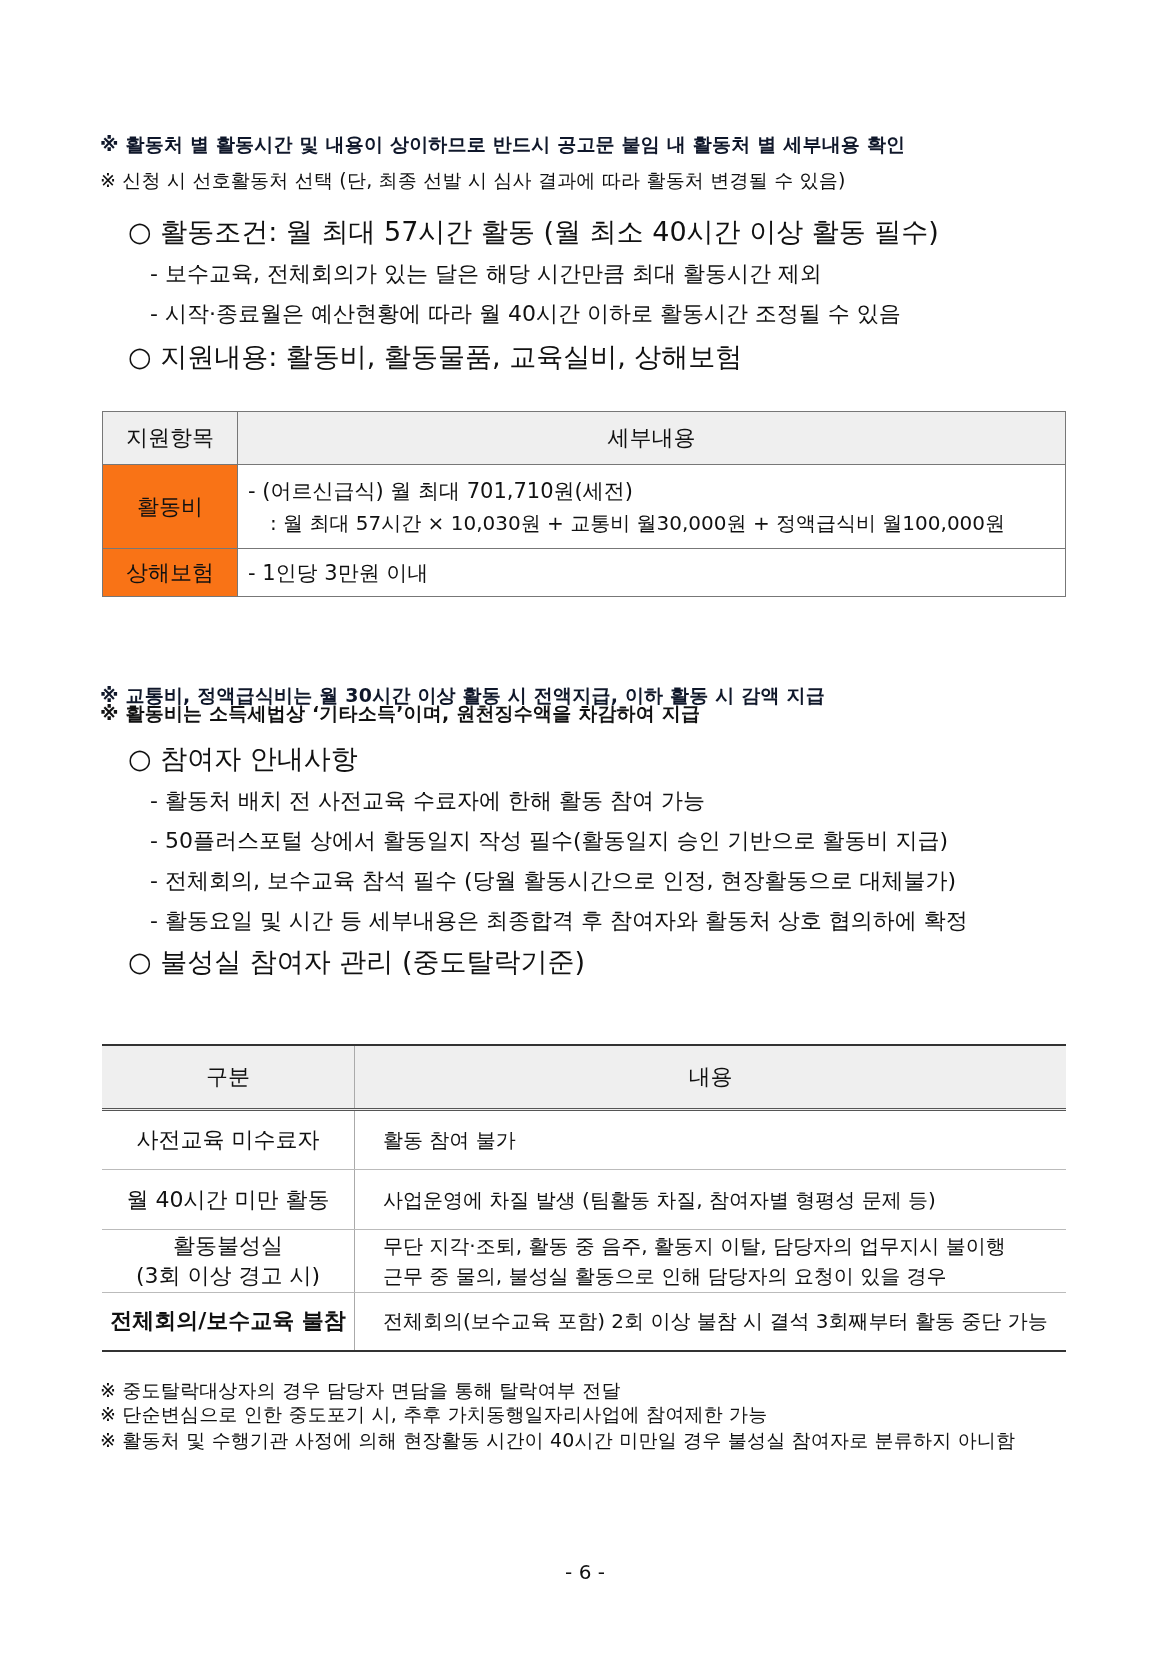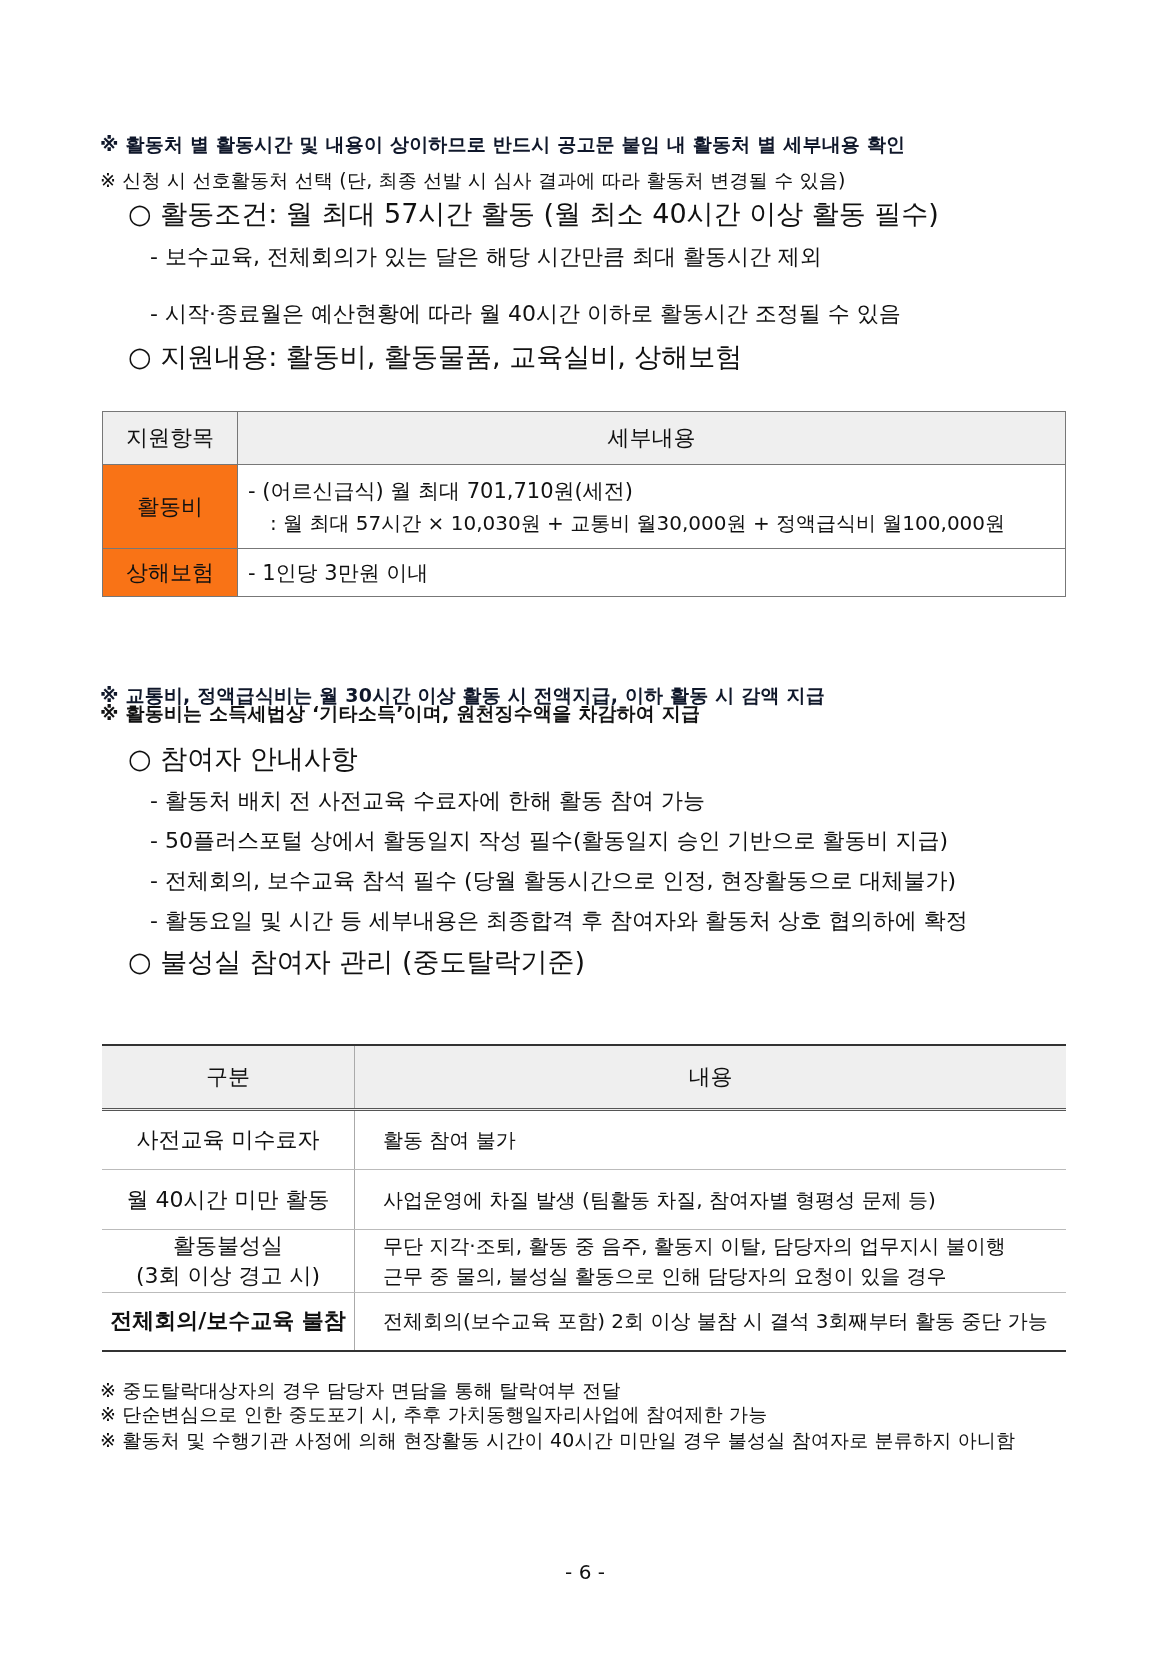--- a/index.html
+++ b/index.html
@@ -32,22 +32,22 @@
   #dropout-table tr.last td { border-bottom: 2px solid #333; }
 
   .page-num { left: 0; width: 1170px; text-align: center; top: 1560px; font-size: 20px; }
 </style>
 </head>
 <body>
 
 <div class="abs note blue bold" style="top:132px;">※ 활동처 별 활동시간 및 내용이 상이하므로 반드시 공고문 붙임 내 활동처 별 세부내용 확인</div>
 <div class="abs note" style="top:168px;">※ 신청 시 선호활동처 선택 (단, 최종 선발 시 심사 결과에 따라 활동처 변경될 수 있음)</div>
 
-<div class="abs heading" style="top:196px;">○ 활동조건: 월 최대 57시간 활동 (월 최소 40시간 이상 활동 필수)</div>
-<div class="abs bullet" style="top:242px;">- 보수교육, 전체회의가 있는 달은 해당 시간만큼 최대 활동시간 제외</div>
+<div class="abs heading" style="top:214px;">○ 활동조건: 월 최대 57시간 활동 (월 최소 40시간 이상 활동 필수)</div>
+<div class="abs bullet" style="top:259px;">- 보수교육, 전체회의가 있는 달은 해당 시간만큼 최대 활동시간 제외</div>
 <div class="abs bullet" style="top:299px;">- 시작·종료월은 예산현황에 따라 월 40시간 이하로 활동시간 조정될 수 있음</div>
 
 <div class="abs heading" style="top:339px;">○ 지원내용: 활동비, 활동물품, 교육실비, 상해보험</div>
 
 <table id="support-table">
   <tbody>
       <tr>
     <th style="width:132px;">지원항목</th>
     <th>세부내용</th>
   </tr>

